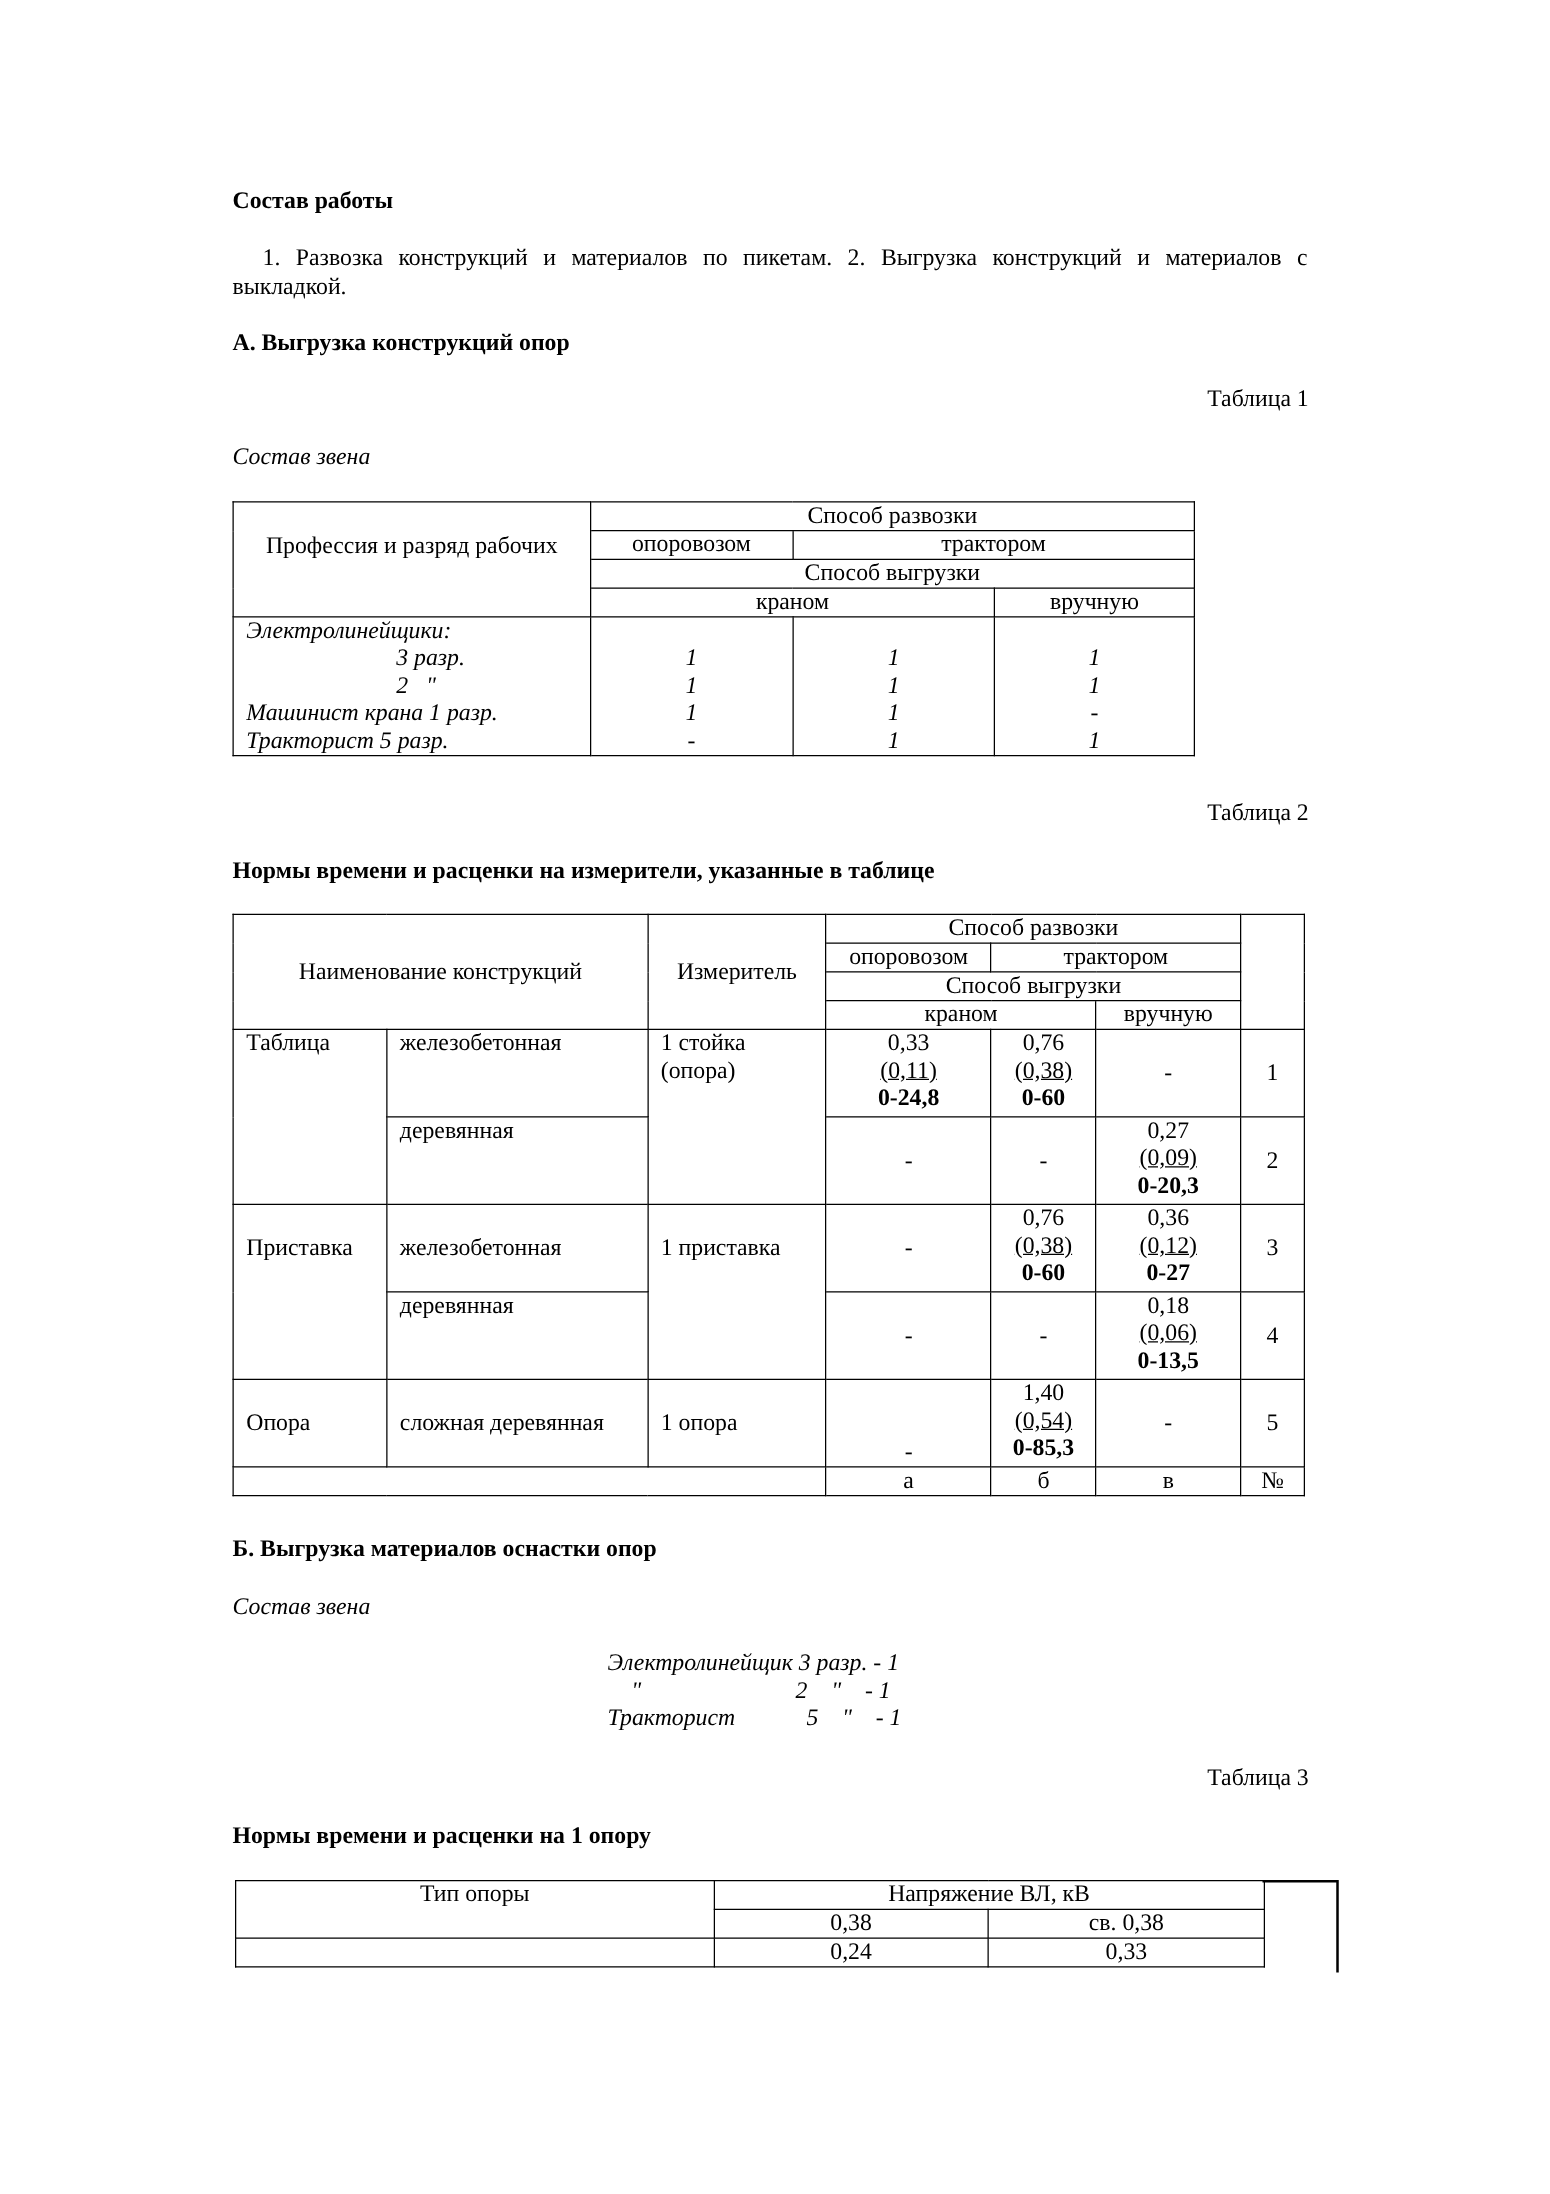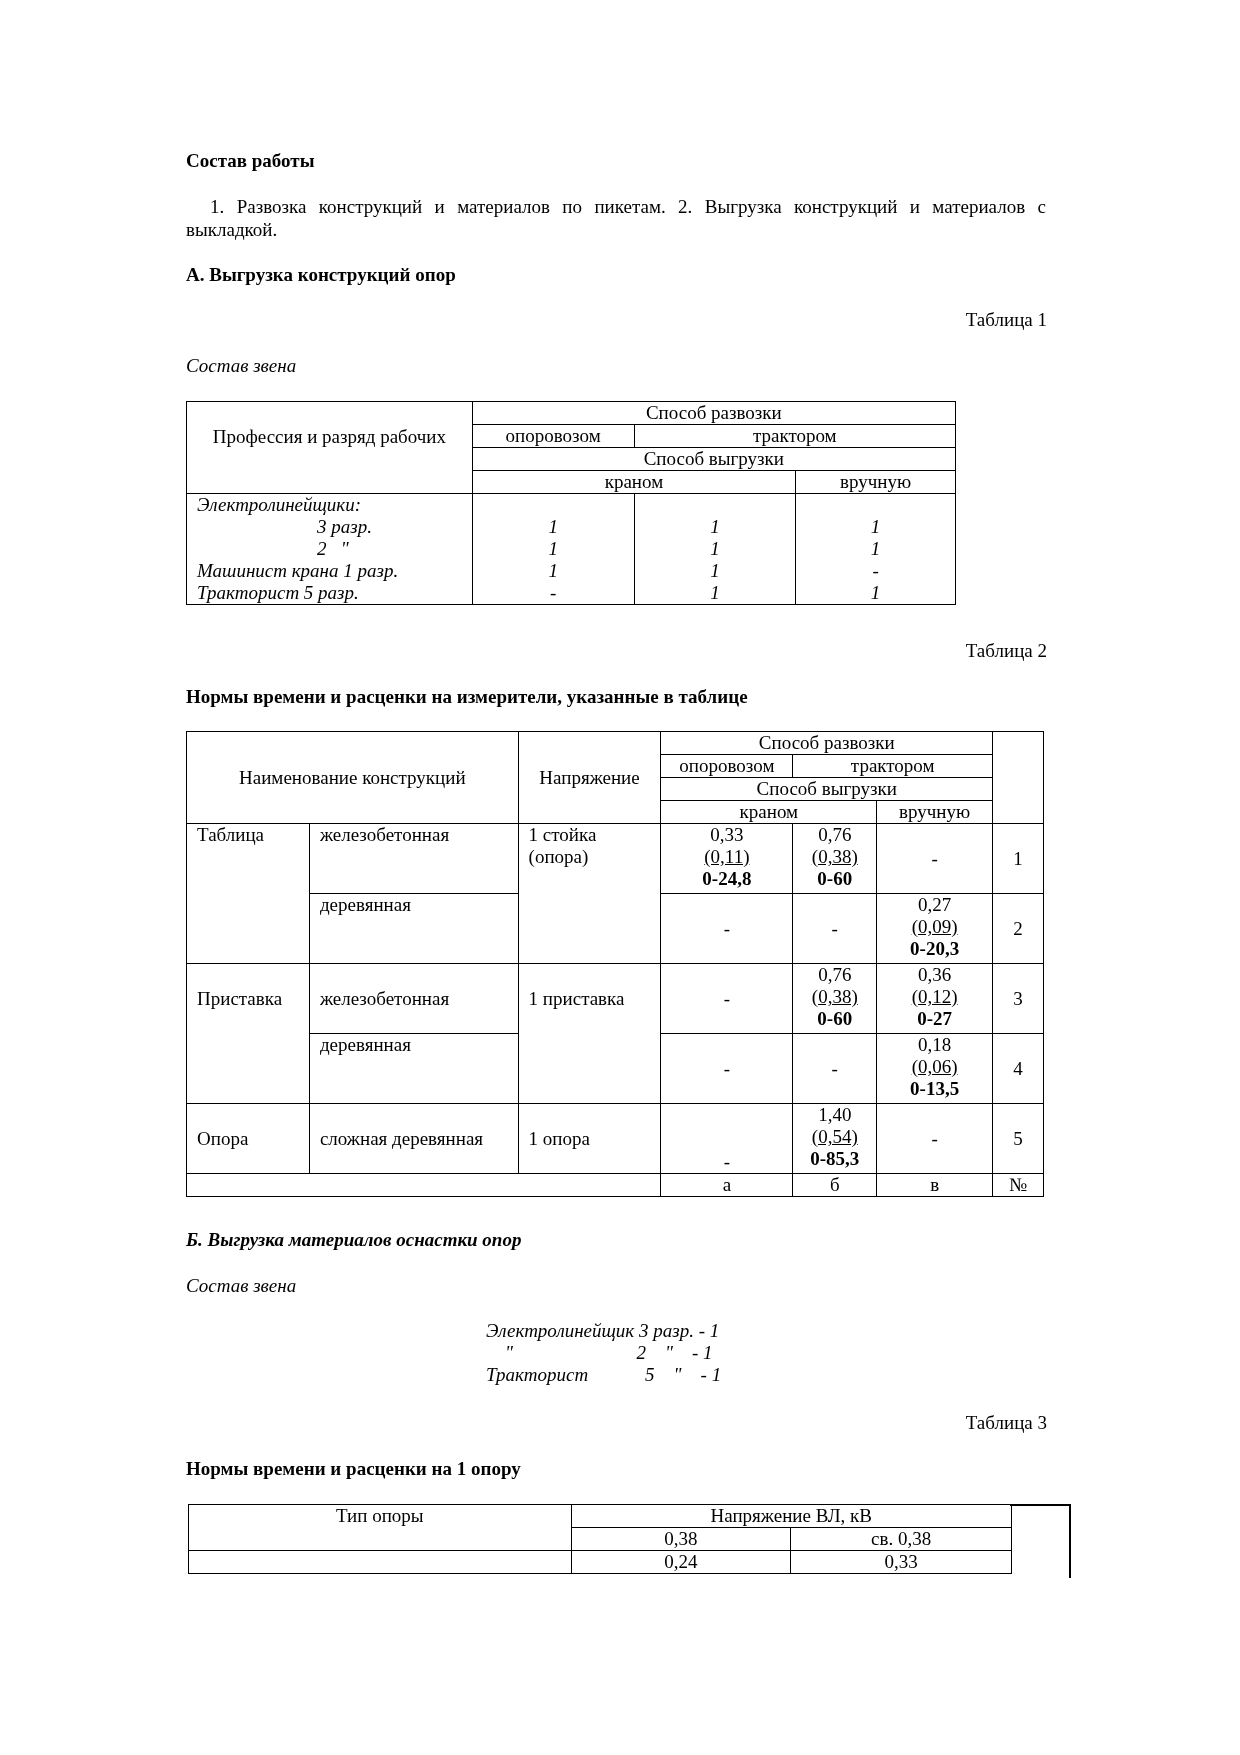--- a/index.html
+++ b/index.html
@@ -95,21 +95,21 @@
       <col style="width:209px">
       <col style="width:143px">
     <col style="width:132px">
       <col style="width:84px">
       <col style="width:116px">
       <col style="width:51px">
   </colgroup>
   <tbody>
       <tr>
     <td rowspan="4" colspan="2" class="c m">Наименование конструкций</td>
-    <td rowspan="4" class="c m">Напряжение</td>
+    <td rowspan="4" class="c m">Измеритель</td>
     <td colspan="3" class="c">Способ развозки</td>
     <td rowspan="4"></td>
   </tr>
   <tr>
     <td class="c">опоровозом</td>
     <td colspan="2" class="c">трактором</td>
   </tr>
   <tr>
     <td colspan="3" class="c">Способ выгрузки</td>
   </tr>
@@ -195,21 +195,21 @@
   <tr>
     <td colspan="3"></td>
     <td class="c">а</td>
     <td class="c">б</td>
     <td class="c">в</td>
     <td class="c">№</td>
   </tr>
 </tbody>
   </table>
 
-<div class="abs title bold" style="top:1229px;font-style:italic;">Б. Выгрузка материалов оснастки опор</div>
+<div class="abs title bold" style="top:1229px;">Б. Выгрузка материалов оснастки опор</div>
 <div class="abs title ital" style="top:1275px;">Состав звена</div>
 
 <div class="abs" style="top:1320px; left:486px;">
   <div class="crew-line">Электролинейщик 3 разр. - 1</div>
   <div class="crew-line">    "                          2    "    - 1</div>
   <div class="crew-line">Тракторист            5    "    - 1</div>
 </div>
 
 <div class="abs tabno" style="top:1412px;">Таблица 3</div>
 <div class="abs title bold" style="top:1458px;">Нормы времени и расценки на 1 опору</div>

